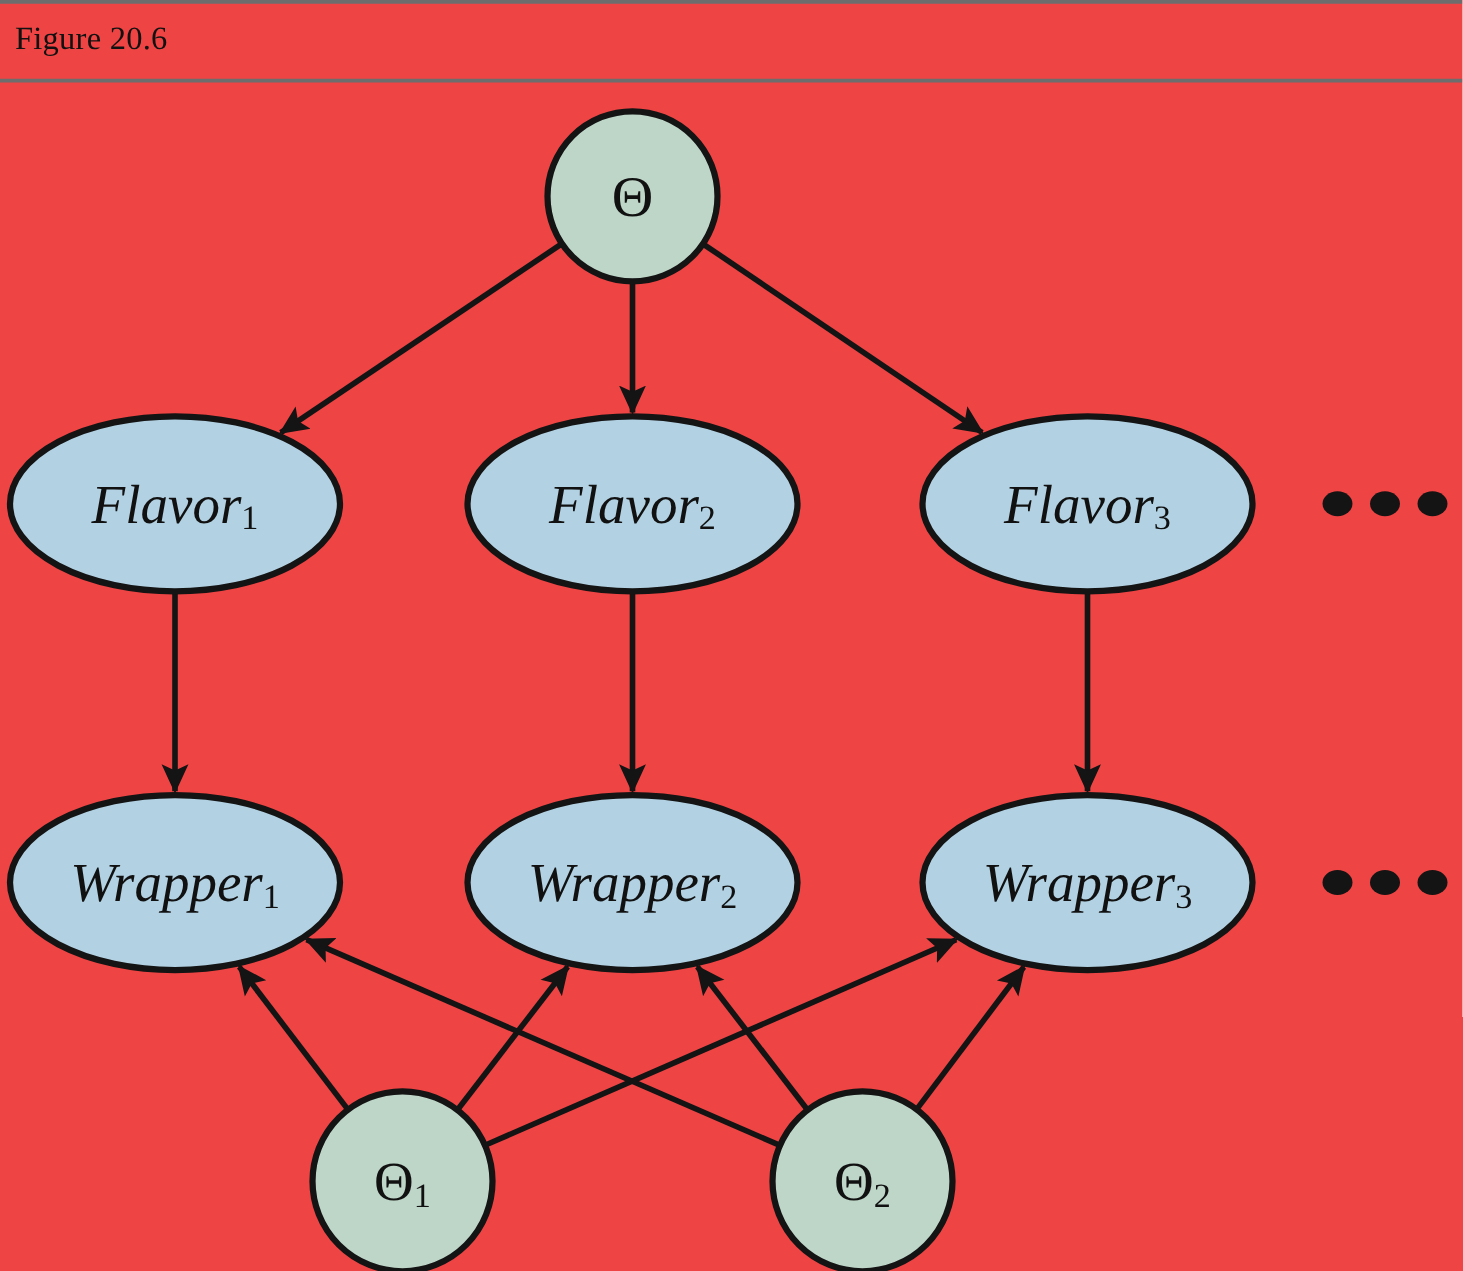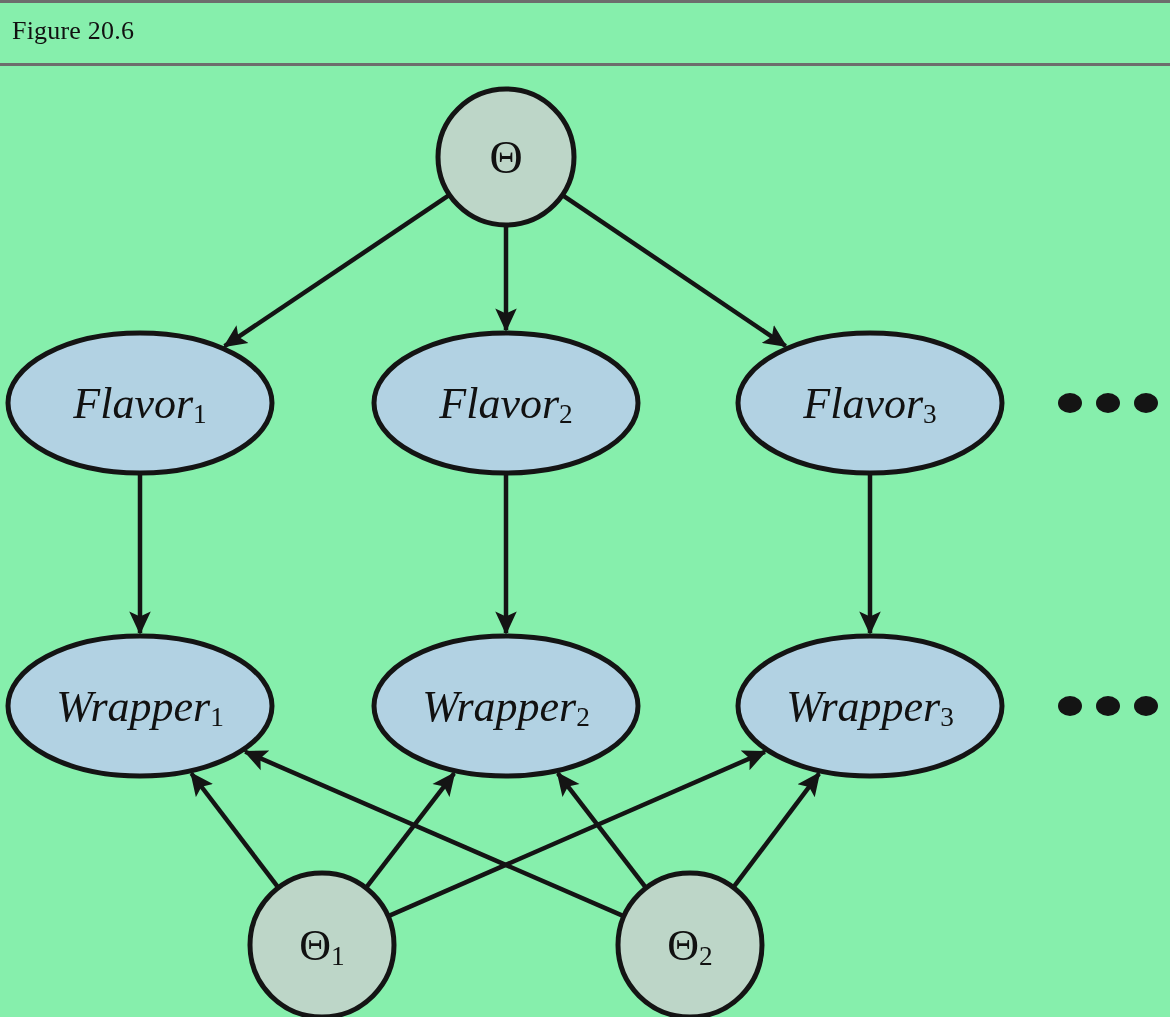--- a/index.html
+++ b/index.html
@@ -8,21 +8,21 @@
     padding: 0;
     background: #ffffff;
   }
   body {
     font-family: "Liberation Serif", "DejaVu Serif", serif;
   }
   #page {
     position: relative;
     width: 1170px;
     height: 1017px;
-    background: #86efac;
+    background: #ef4444;
     overflow: hidden;
   }
   
   #fig-header {
     position: absolute;
     left: 0;
     top: 0;
     width: 1170px;
     height: 66px;
     box-sizing: border-box;

